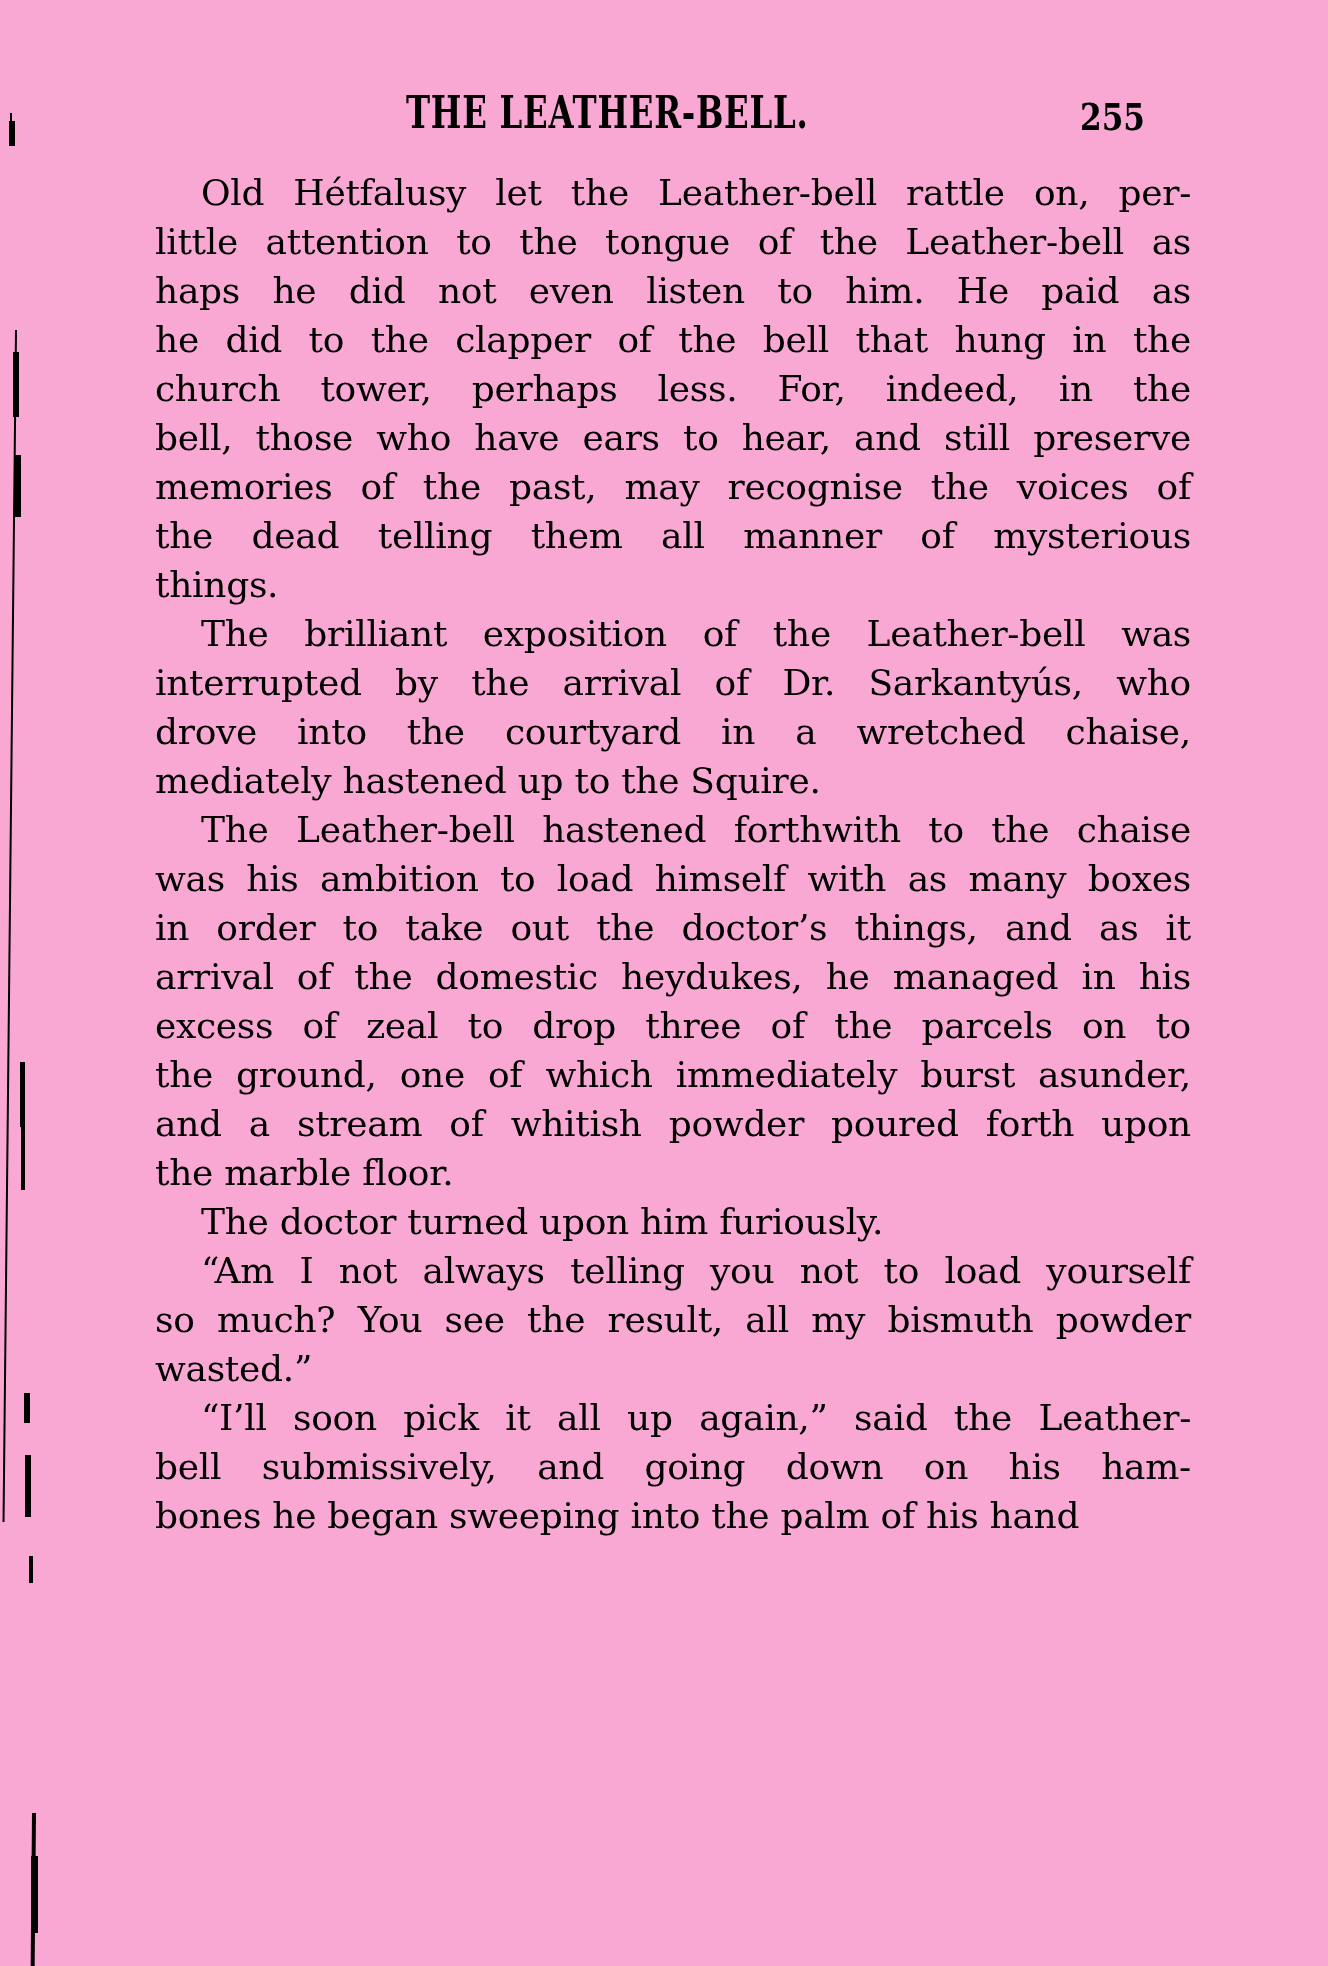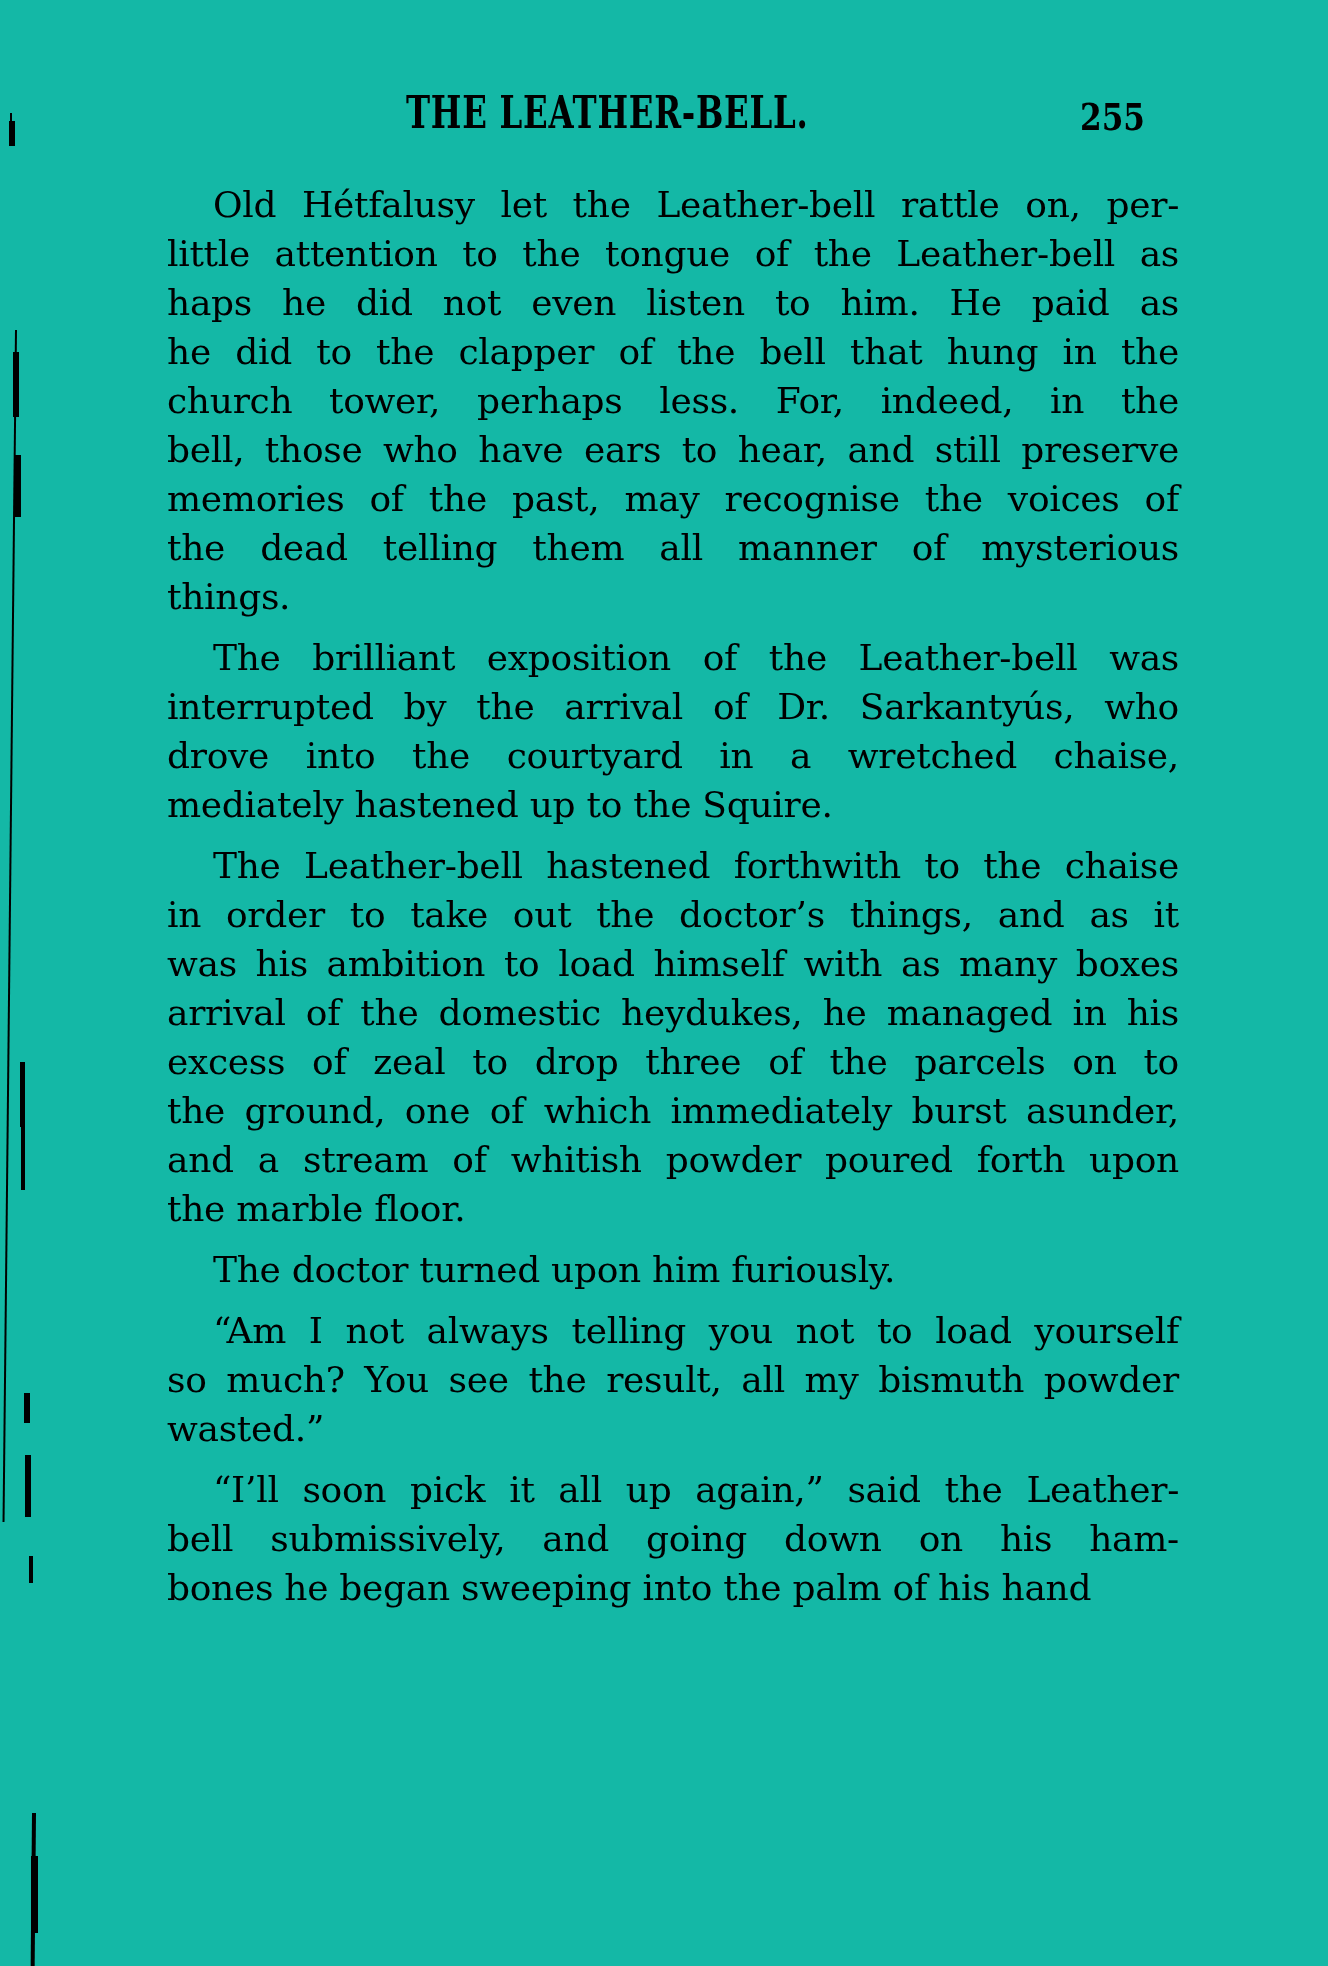--- a/index.html
+++ b/index.html
@@ -31,21 +31,21 @@
     font-weight: bold;
     transform: scaleX(0.82);
     transform-origin: left top;
   }
   .body-text {
     position: absolute;
     left: 155px;
     top: 168px;
     width: 1036px;
   }
-  .paragraph { margin: 12px; }
+  .paragraph { margin: 0; }
   .line {
     white-space: nowrap;
     font-size: 36px;
     line-height: 49px;
     height: 49px;
     letter-spacing: -0.3px;
     text-align: justify;
     text-align-last: justify;
     overflow: visible;
   }
@@ -71,21 +71,21 @@
   .a-short { left: 29px; top: 1556px; width: 4px; height: 27px; }
   .a-bottom {
     left: 32px; top: 1813px; width: 4px; height: 154px;
     transform: rotate(0.5deg); transform-origin: top left;
   }
   .a-bottom-blob { left: 31px; top: 1856px; width: 7px; height: 77px; }
 </style>
 </head>
 <body>
 
-<div class="page" style="background: #14b8a6; color: rgb(0, 0, 0);">
+<div class="page" style="background: #f9a8d4; color: rgb(0, 0, 0);">
 
   <header>
     <span class="running-title">THE LEATHER-BELL.</span>
     <span class="page-number">255</span>
   </header>
 
   <main class="body-text" id="body-text">
       <div class="paragraph">
         <div class="line indent">Old Hétfalusy let the Leather-bell rattle on, per-</div>
         <div class="line">little attention to the tongue of the Leather-bell as</div>
@@ -98,22 +98,22 @@
         <div class="line last">things.</div>
       </div>
       <div class="paragraph">
         <div class="line indent">The brilliant exposition of the Leather-bell was</div>
         <div class="line">interrupted by the arrival of Dr. Sarkantyús, who</div>
         <div class="line">drove into the courtyard in a wretched chaise,</div>
         <div class="line last">mediately hastened up to the Squire.</div>
       </div>
       <div class="paragraph">
         <div class="line indent">The Leather-bell hastened forthwith to the chaise</div>
+        <div class="line">was his ambition to load himself with as many boxes</div>
         <div class="line">in order to take out the doctor’s things, and as it</div>
-        <div class="line">was his ambition to load himself with as many boxes</div>
         <div class="line">arrival of the domestic heydukes, he managed in his</div>
         <div class="line">excess of zeal to drop three of the parcels on to</div>
         <div class="line">the ground, one of which immediately burst asunder,</div>
         <div class="line">and a stream of whitish powder poured forth upon</div>
         <div class="line last">the marble floor.</div>
       </div>
       <div class="paragraph">
         <div class="line indent last">The doctor turned upon him furiously.</div>
       </div>
       <div class="paragraph">

